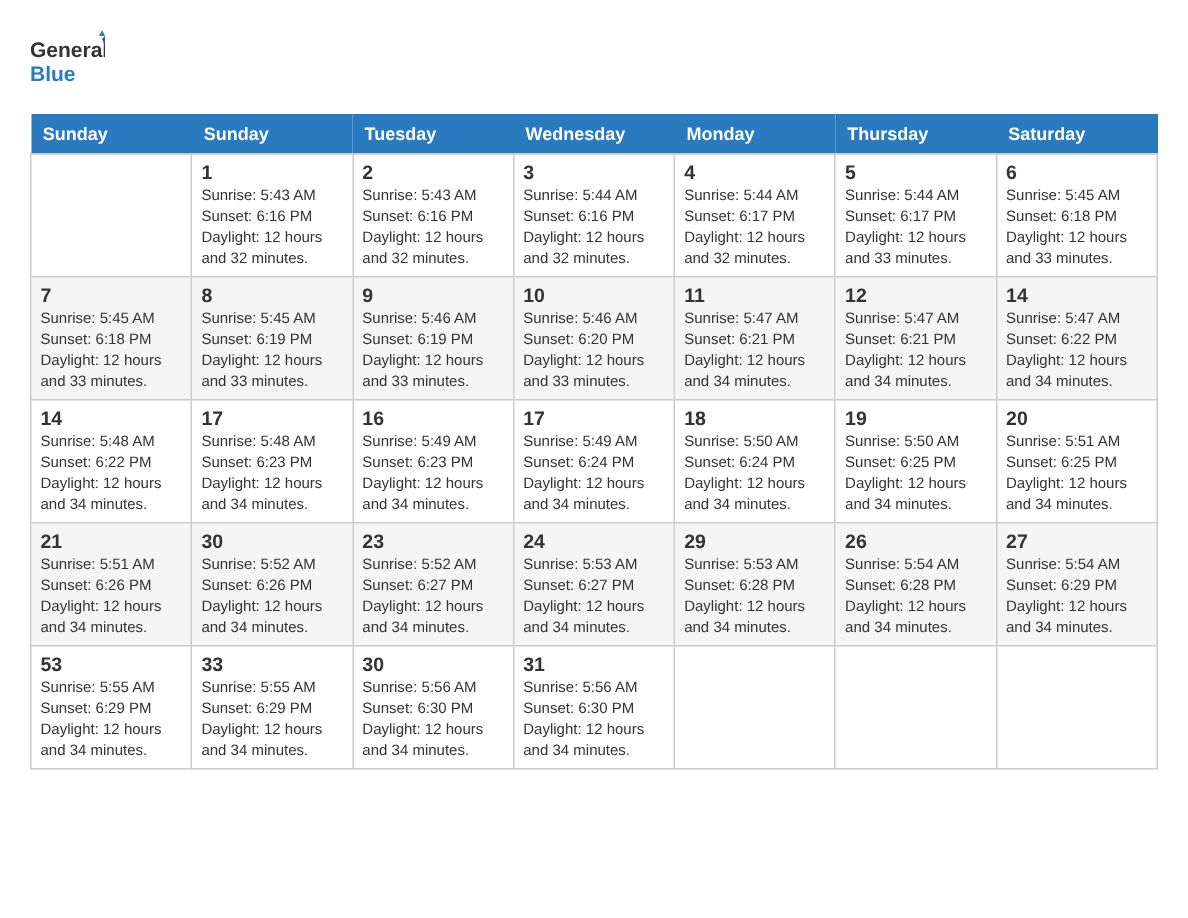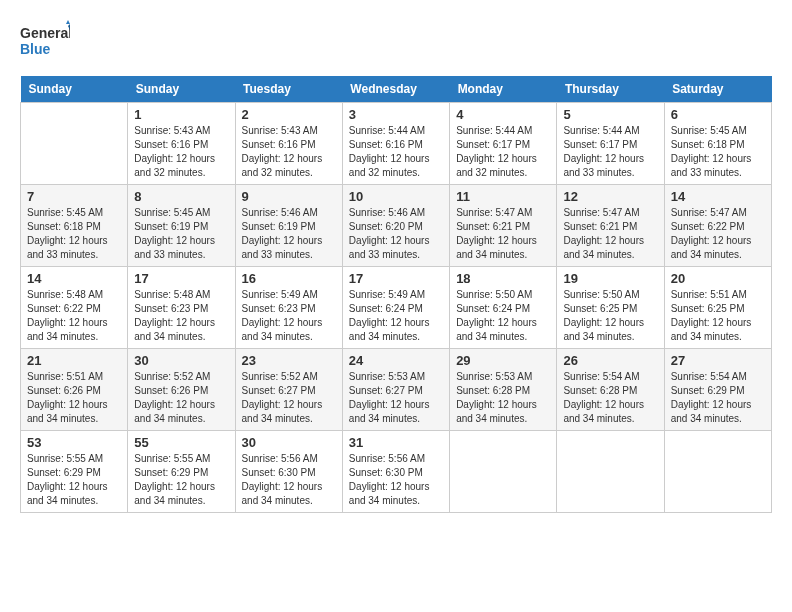--- a/index.html
+++ b/index.html
@@ -223,21 +223,21 @@
           <span class="day-number">27</span>
           <div class="day-info">Sunrise: 5:54 AM<br>Sunset: 6:29 PM<br>Daylight: 12 hours<br>and 34 minutes.</div>
         </td>
       </tr>
       <tr>
         <td>
           <span class="day-number">53</span>
           <div class="day-info">Sunrise: 5:55 AM<br>Sunset: 6:29 PM<br>Daylight: 12 hours<br>and 34 minutes.</div>
         </td>
         <td>
-          <span class="day-number">55</span>
+          <span class="day-number">33</span>
           <div class="day-info">Sunrise: 5:55 AM<br>Sunset: 6:29 PM<br>Daylight: 12 hours<br>and 34 minutes.</div>
         </td>
         <td>
           <span class="day-number">30</span>
           <div class="day-info">Sunrise: 5:56 AM<br>Sunset: 6:30 PM<br>Daylight: 12 hours<br>and 34 minutes.</div>
         </td>
         <td>
           <span class="day-number">31</span>
           <div class="day-info">Sunrise: 5:56 AM<br>Sunset: 6:30 PM<br>Daylight: 12 hours<br>and 34 minutes.</div>
         </td>

